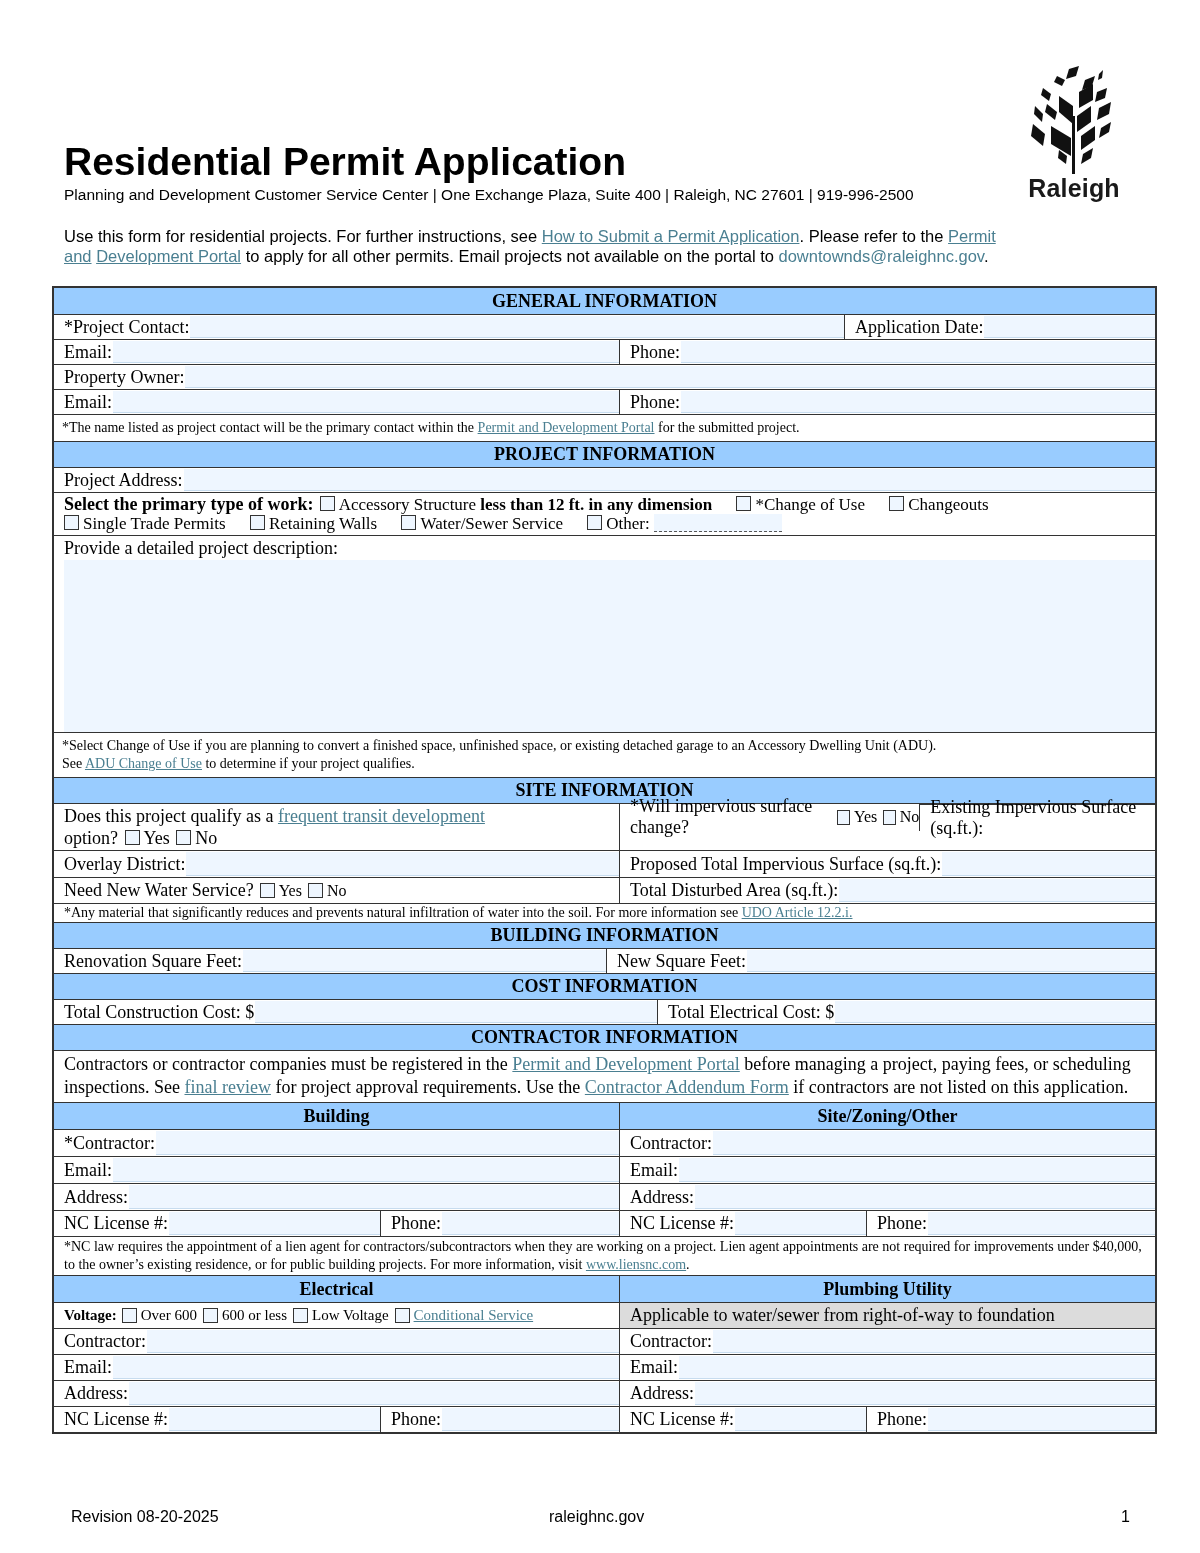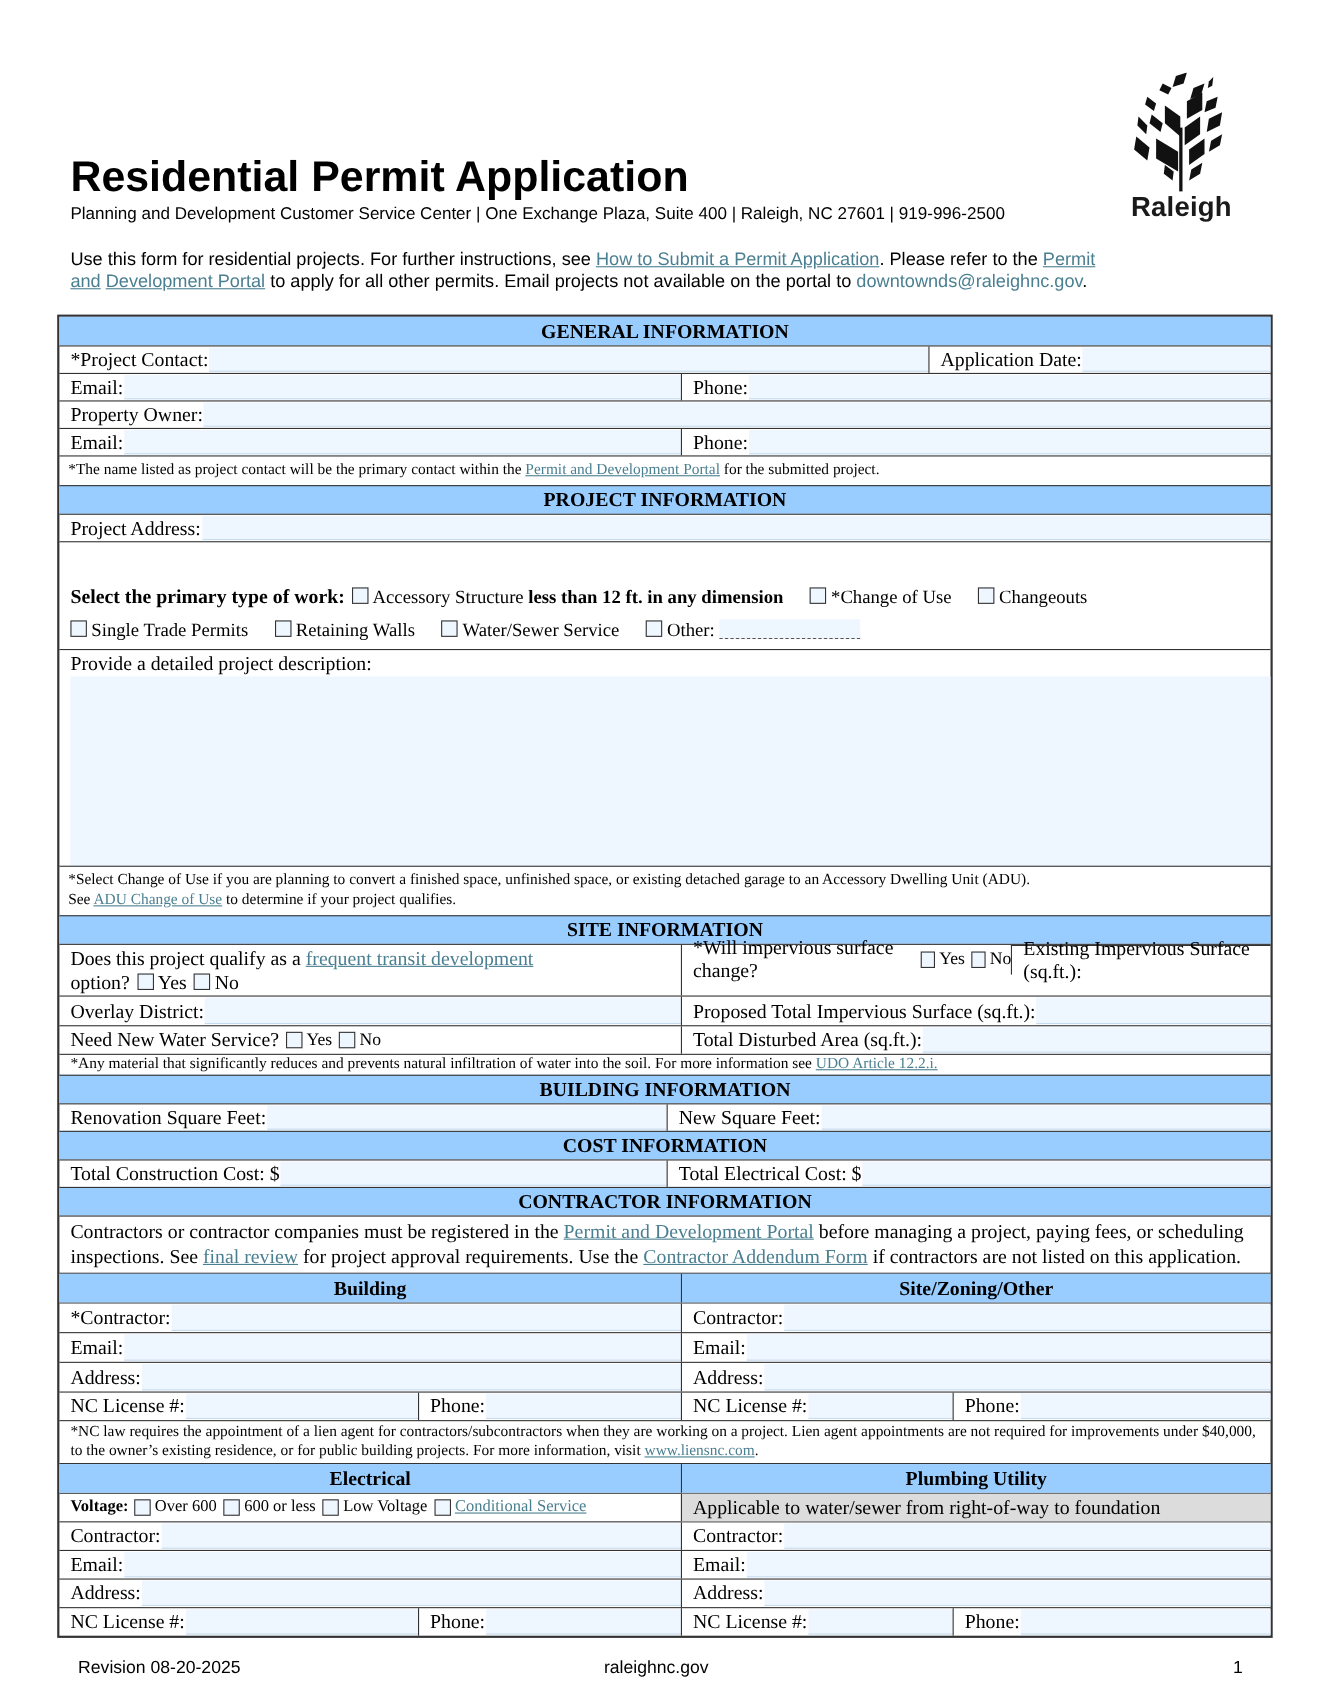--- a/index.html
+++ b/index.html
@@ -13,21 +13,21 @@
   .intro { position:absolute; left:64px; top:226px; width:1010px; font-size:16.5px; line-height:20px; }
   .form { position:absolute; left:52px; top:286px; width:1105px; border:2px solid #333; box-sizing:border-box;font-family:Liberation Serif, serif; }
   .row { display:flex; border-top:1.5px solid #333; box-sizing:border-box; }
   .row:first-child { border-top:none; }
   .hdr { background:#99ccff; justify-content:center; font-weight:bold; font-size:18px; height:26px; align-items:center; }
   .cell { display:flex; align-items:center; padding-left:10px; font-size:18px; height:24px; box-sizing:border-box; }
   .cell + .cell { border-left:1.5px solid #333; }
   .fill { flex:1; align-self:stretch; background:#eef6ff; border-bottom:1px solid #c7dcef; margin:1px 0 1px 1px; }
   .note { font-size:14px; padding:4px 8px; line-height:18px; }
   .cb { display:inline-block; width:13px; height:13px; border:1.3px solid #333; background:#eef6ff; vertical-align:-1px; margin:0 4px 0 2px; }
-  .work { display:block; padding:2px 10px; font-size:17px; line-height:30px; height:auto;margin-top:32px; }
+  .work { display:block; padding:2px 10px; font-size:17px; line-height:19px; height:auto; }
   .work .opt { margin-right:18px; white-space:nowrap; }
   .other-fill { display:inline-block; width:128px; height:17px; background:#eef6ff; border-bottom:1px dashed #555; vertical-align:-3px; }
   .desc-label { font-size:18px; padding:2px 10px; height:24px; box-sizing:border-box; }
   .desc-area { height:172px; background:#eef6ff; margin:0 0 0 10px; }
   .contractor-text { font-size:18px; line-height:22.5px; padding:2px 10px 4px 10px; }
   .gray { background:#dcdcdc; }
   .footer { position:absolute; top:1508px; font-size:16px; }
   .col2 { display:flex; }
 </style>
 </head>
@@ -198,21 +198,21 @@
       <span class="fill"></span>
     </div>
     <div class="cell" style="flex:1">
       <span>New Square Feet:</span>
       <span class="fill"></span>
     </div>
   </div>
 
   <div class="row hdr">COST INFORMATION</div>
   <div class="row">
-    <div class="cell" style="width:552px">
+    <div class="cell" style="width:603px">
       <span>Total Construction Cost: $</span>
       <span class="fill"></span>
     </div>
     <div class="cell" style="flex:1">
       <span>Total Electrical Cost: $</span>
       <span class="fill"></span>
     </div>
   </div>
 
   <div class="row hdr">CONTRACTOR INFORMATION</div>

